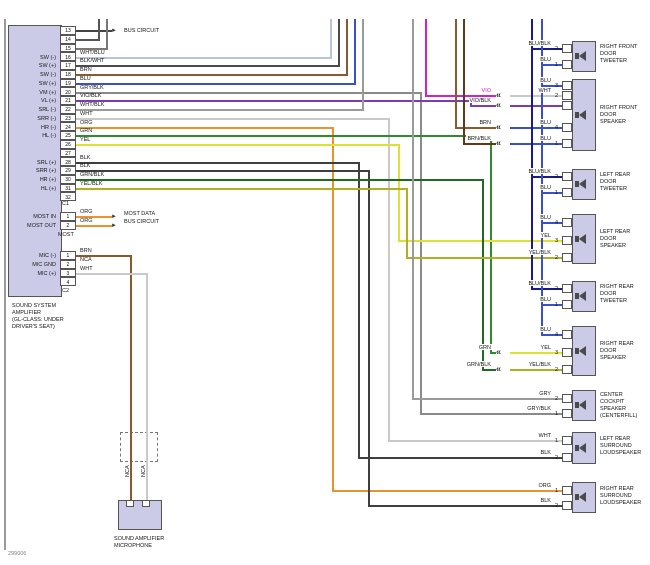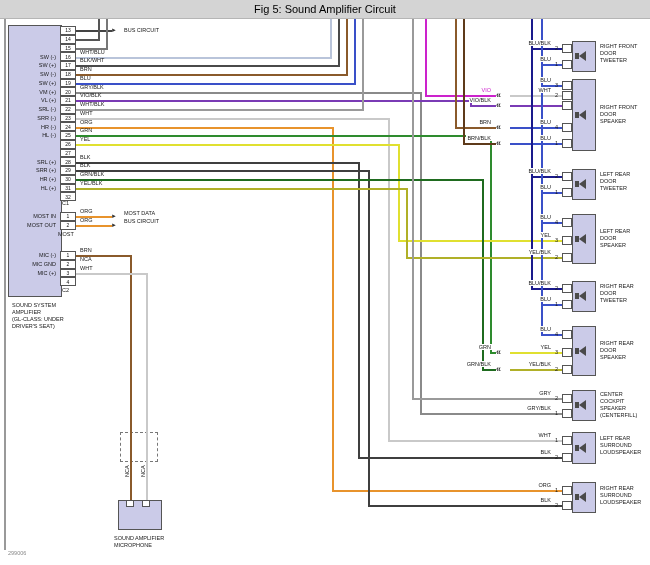--- a/index.html
+++ b/index.html
@@ -22,23 +22,20 @@
   .arr.r{font-size:6px;}
   .spk{position:absolute;width:12px;height:10px;}
   .spk .b{position:absolute;left:0;top:2px;width:4px;height:6px;background:#4a4a4a;}
   .spk .c{position:absolute;left:4px;top:0;width:0;height:0;border-top:5px solid transparent;
           border-bottom:5px solid transparent;border-right:7px solid #4a4a4a;}
 </style>
 </head>
 <body>
 
 <div id="canvas">
-  <div id="hdr">
-    <span>Fig 5: Sound Amplifier Circuit</span>
-  </div>
 <div class="box lav" style="left: 8px; top: 25px; width: 54px; height: 272px;"></div>
     <div class="box lav" style="left: 572px; top: 41px; width: 24px; height: 31px;"></div>
     <div class="box lav" style="left: 572px; top: 79px; width: 24px; height: 72px;"></div>
     <div class="box lav" style="left: 572px; top: 169px; width: 24px; height: 31px;"></div>
     <div class="box lav" style="left: 572px; top: 214px; width: 24px; height: 50px;"></div>
     <div class="box lav" style="left: 572px; top: 281px; width: 24px; height: 31px;"></div>
     <div class="box lav" style="left: 572px; top: 326px; width: 24px; height: 50px;"></div>
     <div class="box lav" style="left: 572px; top: 390px; width: 24px; height: 31px;"></div>
     <div class="box lav" style="left: 572px; top: 432px; width: 24px; height: 32px;"></div>
     <div class="box lav" style="left: 572px; top: 482px; width: 24px; height: 31px;"></div>

